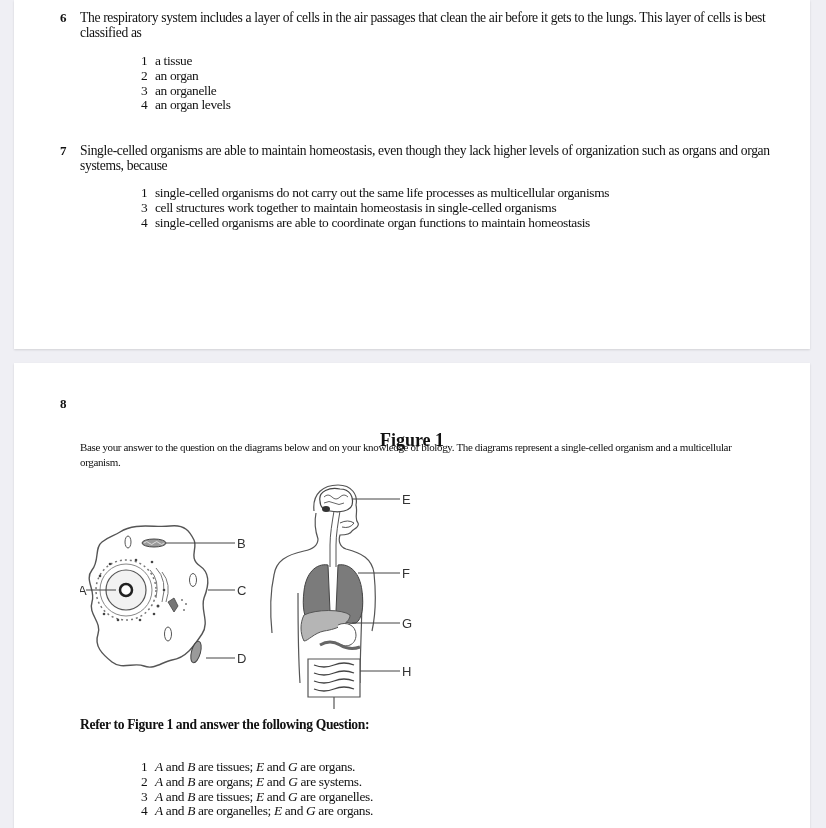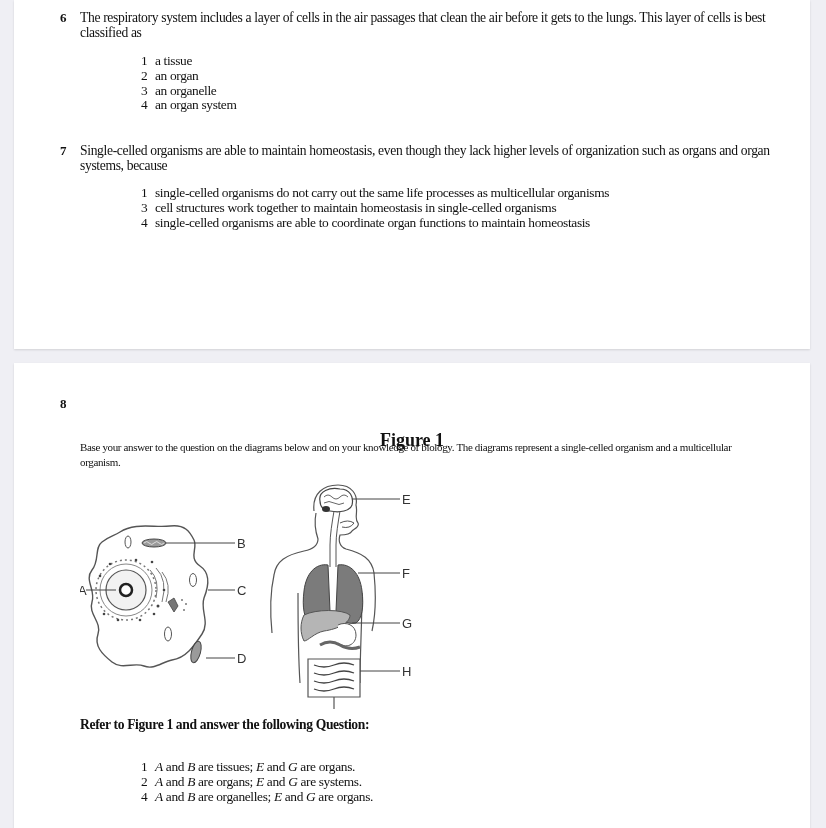--- a/index.html
+++ b/index.html
@@ -55,21 +55,21 @@
 <div class="card card1">
 
   <div class="q" style="left:0; top:10px; width:796px;">
     <span class="qnum" style="left:46px; top:0;">6</span>
     <div class="qtext" style="top:0;">The respiratory system includes a layer of cells in the air passages that clean the air before it gets to the lungs. This layer of cells is best classified as</div>
   </div>
   <div class="choices" style="top:54px;">
     <div class="choice"><span class="n">1</span><span>a tissue</span></div>
     <div class="choice"><span class="n">2</span><span>an organ</span></div>
     <div class="choice"><span class="n">3</span><span>an organelle</span></div>
-    <div class="choice"><span class="n">4</span><span>an organ system</span></div>
+    <div class="choice"><span class="n">4</span><span>an organ levels</span></div>
   </div>
 
   <div class="q" style="left:0; top:143px; width:796px;">
     <span class="qnum" style="left:46px; top:0;">7</span>
     <div class="qtext" style="top:0;">Single-celled organisms are able to maintain homeostasis, even though they lack higher levels of organization such as organs and organ systems, because</div>
   </div>
   <div class="choices" style="top:186px;">
     <div class="choice"><span class="n">1</span><span>single-celled organisms do not carry out the same life processes as multicellular organisms</span></div>
     <div class="choice"><span class="n">3</span><span>cell structures work together to maintain homeostasis in single-celled organisms</span></div>
     <div class="choice"><span class="n">4</span><span>single-celled organisms are able to coordinate organ functions to maintain homeostasis</span></div>
@@ -170,15 +170,16 @@
     <text class="lbl" x="148" y="193">H</text>
   </svg>
 
   <div class="refer">
     <div><b>Refer to Figure 1 and answer the following Question:</b></div>
   </div>
 
   <div class="choices" style="top:397px;">
     <div class="choice"><span class="n">1</span><i>A</i><span> and </span><i>B</i><span> are tissues; </span><i>E</i><span> and </span><i>G</i><span> are organs.</span></div>
     <div class="choice"><span class="n">2</span><i>A</i><span> and </span><i>B</i><span> are organs; </span><i>E</i><span> and </span><i>G</i><span> are systems.</span></div>
+    <div class="choice"><span class="n">3</span><i>A</i><span> and </span><i>B</i><span> are tissues; </span><i>E</i><span> and </span><i>G</i><span> are organelles.</span></div>
     <div class="choice"><span class="n">4</span><i>A</i><span> and </span><i>B</i><span> are organelles; </span><i>E</i><span> and </span><i>G</i><span> are organs.</span></div>
   </div>
 </div>
 
 </body></html>

